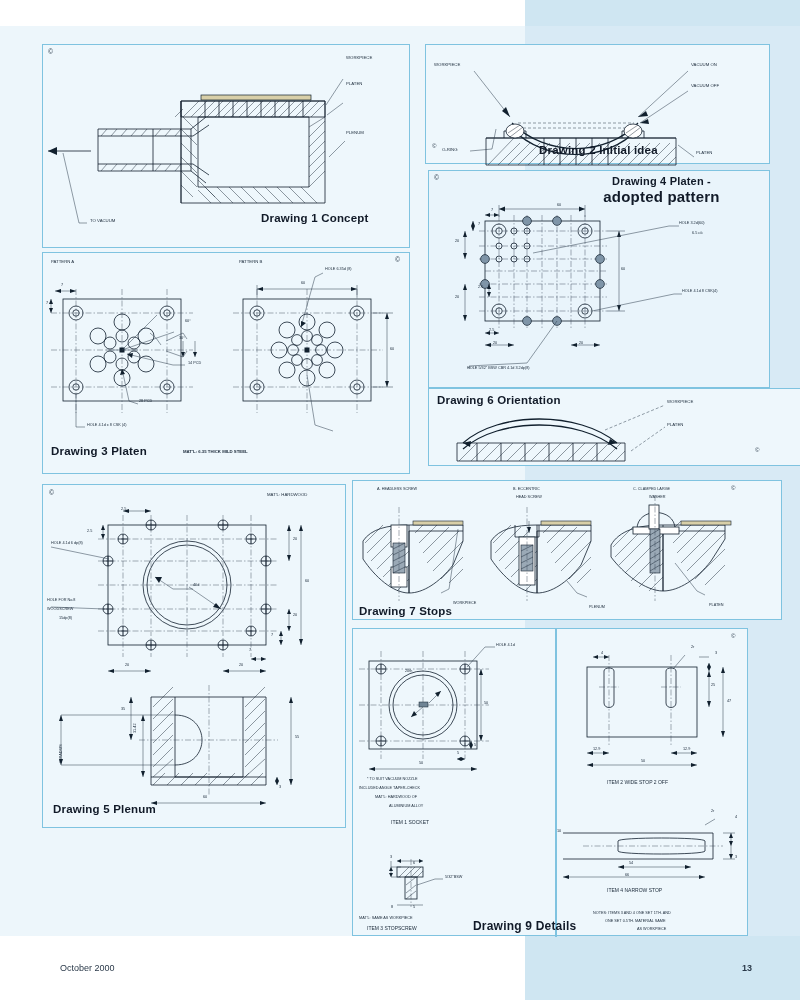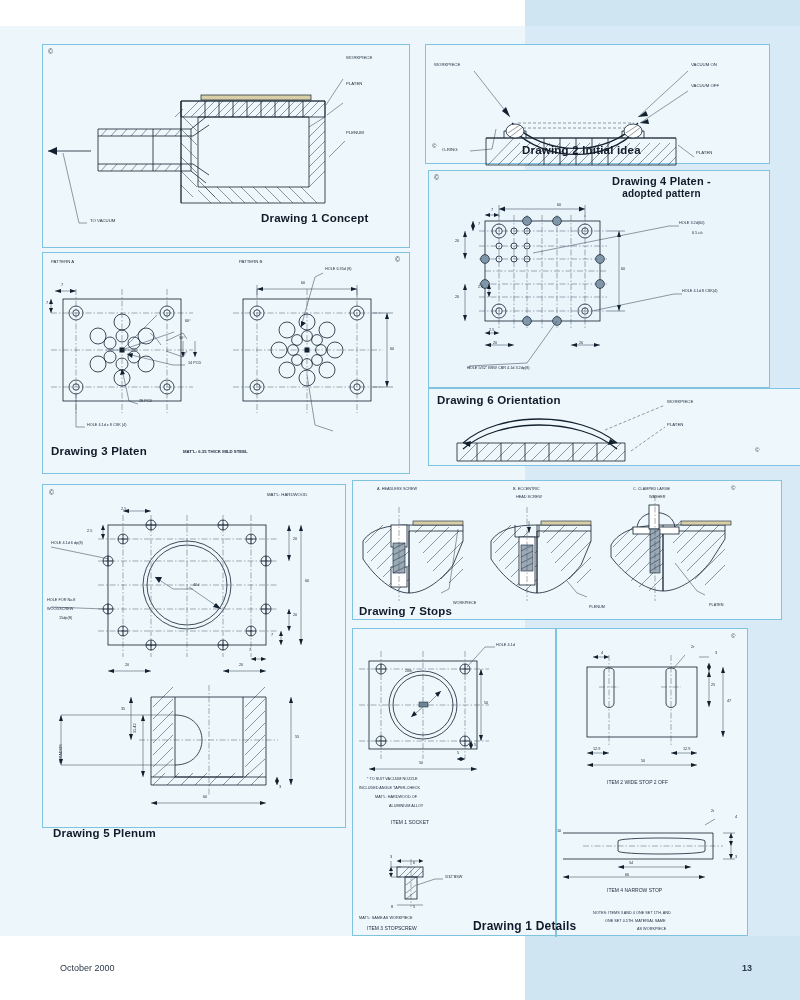--- a/index.html
+++ b/index.html
@@ -166,28 +166,28 @@
       <path class="thin" d="M252 100 L268 112"></path>
       <path class="thin" d="M44 106 L66 104 L70 84"></path>
     </svg>
 
     <span class="lbl tiny" style="left:8px;top:17px;">WORKPIECE</span>
     <span class="lbl tiny" style="left:265px;top:17px;">VACUUM ON</span>
     <span class="lbl tiny" style="left:265px;top:38px;">VACUUM OFF</span>
     <span class="lbl tiny" style="left:270px;top:105px;">PLATEN</span>
     <span class="cmark" style="left:6px;top:98px;font-size:6px;">©</span>
     <span class="lbl tiny" style="left:16px;top:102px;">O-RING</span>
-    <span class="ttl" style="left:96px;top:99px;font-size:11.5px;">Drawing 2 Initial idea</span>
+    <span class="ttl" style="left:113px;top:99px;font-size:11.5px;">Drawing 2 Initial idea</span>
   </div>
 
   <div class="panel deep" style="left:428px;top:170px;width:342px;height:218px;padding-left:22px;">
     <span class="cmark" style="left:5px;top:3px;">©</span>
     <div style="position:absolute;left:130px;top:4px;width:205px;text-align:center;">
       <div class="ttl" style="position:relative;font-size:11px;line-height:1.15;">Drawing 4 Platen -</div>
-      <div class="ttl" style="position:relative;font-size:10px;line-height:1.15;">adopted pattern</div>
+      <div class="ttl" style="position:relative;font-size:15px;line-height:1.15;">adopted pattern</div>
     </div>
 
     <svg width="342" height="218">
 
       <rect x="56" y="50" width="115" height="100" class="noF ln2"></rect>
 
       <path class="cl" d="M56 100 L178 100 M113 44 L113 158"></path>
       <path class="cl" d="M50 60 L178 60 M50 140 L178 140"></path>
       <path class="cl" d="M70 44 L70 158 M156 44 L156 158"></path>
       <path class="cl" d="M85 44 L85 158 M98 44 L98 158 M128 44 L128 158 M142 44 L142 158"></path>
@@ -545,21 +545,21 @@
     <span class="lbl xtiny" style="left:4px;top:122px;">WOODSCREW</span>
     <span class="lbl xtiny" style="left:16px;top:131px;">15dp(8)</span>
 
     <span class="lbl xtiny" style="left:78px;top:222px;">35</span>
     <span class="lbl xtiny" style="left:90px;top:248px;transform:rotate(-90deg);transform-origin:left top;">31.42</span>
     <span class="lbl xtiny" style="left:252px;top:250px;">55</span>
     <span class="lbl xtiny" style="left:236px;top:300px;">3</span>
     <span class="lbl xtiny" style="left:160px;top:310px;">60</span>
     <span class="lbl xtiny" style="left:16px;top:278px;transform:rotate(-90deg);transform-origin:left top;">2" RADIUS</span>
 
-    <span class="ttl" style="left:10px;top:318px;font-size:11.5px;margin-top:24px;">Drawing 5 Plenum</span>
+    <span class="ttl" style="left:10px;top:318px;font-size:11.5px;">Drawing 5 Plenum</span>
   </div>
 
   <div class="panel" style="left:352px;top:480px;width:430px;height:140px;">
     <span class="cmark" style="left:378px;top:4px;font-size:6px;">©</span>
     <span class="lbl xtiny" style="left:24px;top:6px;">A. HEADLESS SCREW</span>
     <span class="lbl xtiny" style="left:160px;top:6px;">B. ECCENTRIC</span>
     <span class="lbl xtiny" style="left:163px;top:14px;">HEAD SCREW</span>
     <span class="lbl xtiny" style="left:280px;top:6px;">C. CLAMPED LARGE</span>
     <span class="lbl xtiny" style="left:296px;top:14px;">WASHER</span>
 
@@ -770,18 +770,18 @@
     <span class="lbl xtiny" style="left:204px;top:200px;">10</span>
     <span class="lbl xtiny" style="left:382px;top:226px;">3</span>
     <span class="lbl xtiny" style="left:276px;top:232px;">54</span>
     <span class="lbl xtiny" style="left:272px;top:244px;">66</span>
     <span class="lbl sm" style="left:254px;top:258px;">ITEM 4 NARROW STOP</span>
 
     <span class="lbl xtiny" style="left:240px;top:282px;">NOTES: ITEMS 3 AND 4 ONE SET 1TH. AND</span>
     <span class="lbl xtiny" style="left:252px;top:290px;">ONE SET 0.5TH. MATERIAL SAME</span>
     <span class="lbl xtiny" style="left:284px;top:298px;">AS WORKPIECE</span>
 
-    <span class="ttl" style="left:120px;top:290px;font-size:12px;">Drawing 1 Details</span>
+    <span class="ttl" style="left:120px;top:290px;font-size:12px;">Drawing 9 Details</span>
   </div>
 
   <span class="footer-left">October 2000</span>
   <span class="footer-right">13</span>
 </div>
 
 </body></html>

